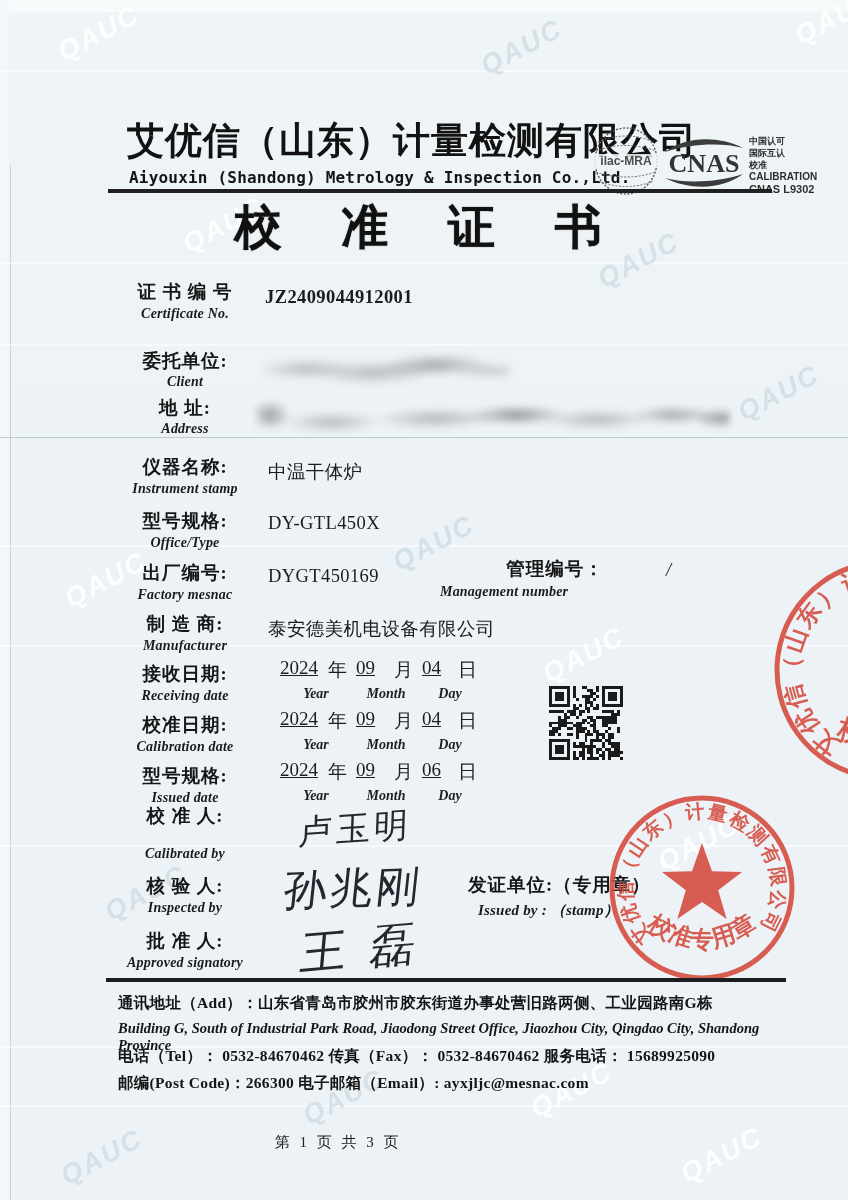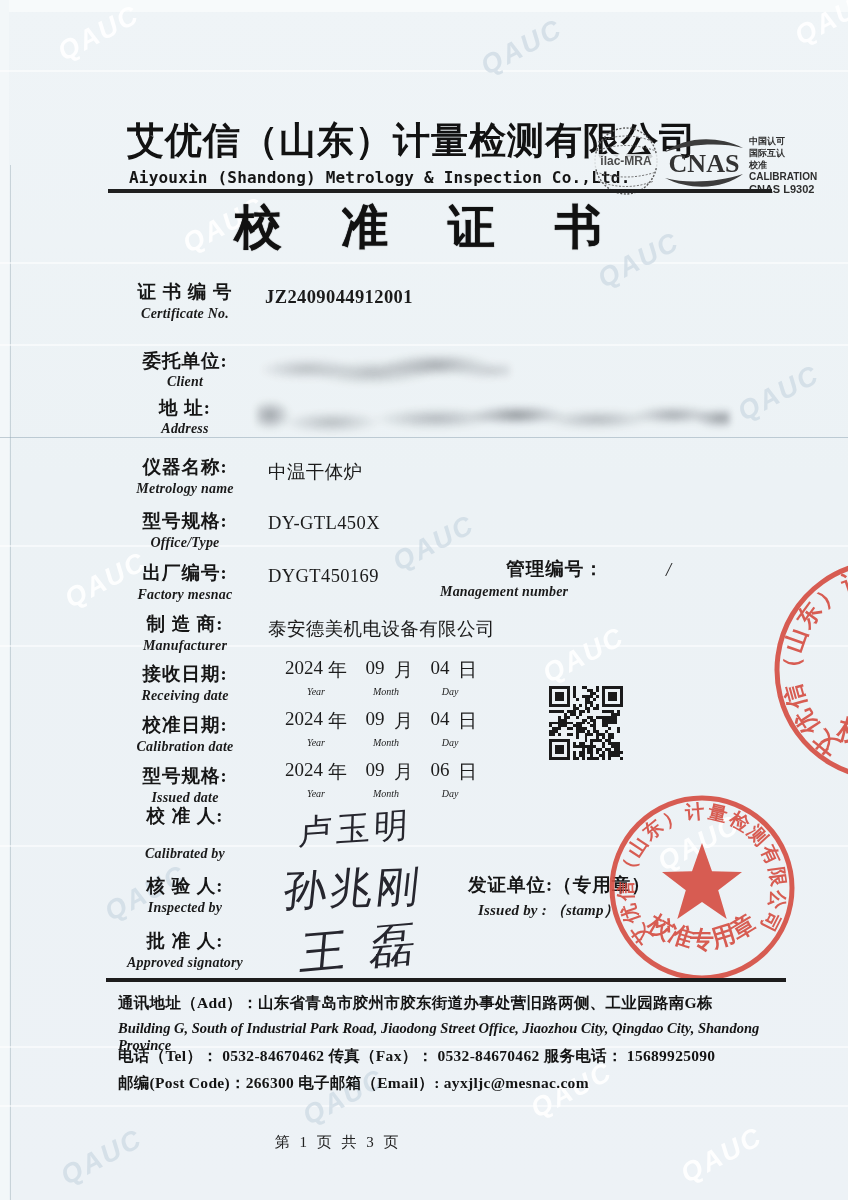--- a/index.html
+++ b/index.html
@@ -34,22 +34,22 @@
       letter-spacing:24px;font-family:"Liberation Serif",serif;color:#111;text-shadow:0 0 1px #111;}
   .title-en{left:130px;top:255px;width:600px;text-align:center;font-size:20px;font-weight:900;
       letter-spacing:2px;font-family:"Liberation Sans",sans-serif;color:#131313;text-shadow:0 0 1px #131313;}
   
   .lblcol{left:108px;width:154px;text-align:center;}
   .cn{font-size:18.5px;font-weight:700;color:#161616;letter-spacing:1px;}
   .en{font-size:14px;font-weight:700;font-style:italic;color:#1a1a1a;letter-spacing:.2px;}
   .val{font-size:18.5px;color:#1b1b1b;letter-spacing:.4px;}
   .val.b{font-weight:700;}
   .daterow{display:flex;font-size:19px;}
-  .daterow .n{text-align:center;}
-  .unitrow{display:flex;font-size:10px;font-style:italic;font-weight:400;justify-content:flex-end;}
+  .daterow .n{text-decoration:underline;}
+  .unitrow{display:flex;font-size:14px;font-style:italic;font-weight:700;justify-content:flex-end;}
   .unitrow span{text-align:center;}
   .sig{font-family:"Liberation Serif",serif;color:#26262e;}
   .smudge{filter:blur(3px);opacity:.9;}
   .smudge1{
     background:
       radial-gradient(ellipse 70px 16px at 18% 45%, rgba(125,130,135,.5), transparent 70%),
       radial-gradient(ellipse 90px 18px at 45% 55%, rgba(105,110,115,.45), transparent 70%),
       radial-gradient(ellipse 80px 17px at 70% 42%, rgba(92,97,104,.55), transparent 70%),
       radial-gradient(ellipse 55px 13px at 92% 55%, rgba(130,135,140,.4), transparent 70%);
     transform:rotate(-1deg);}
@@ -140,21 +140,21 @@
 
   <div class="abs lblcol cn" style="top:348px">委托单位:</div>
   <div class="abs lblcol en" style="top:374px">Client</div>
   <div class="abs smudge smudge1" style="left:262px;top:345px;width:248px;height:50px"></div>
 
   <div class="abs lblcol cn" style="top:395px">地  址:</div>
   <div class="abs lblcol en" style="top:421px">Address</div>
   <div class="abs smudge smudge2" style="left:256px;top:392px;width:474px;height:52px"></div>
 
   <div class="abs lblcol cn" style="top:454px">仪器名称:</div>
-  <div class="abs lblcol en" style="top:481px">Metrology name</div>
+  <div class="abs lblcol en" style="top:481px">Instrument stamp</div>
   <div class="abs val" style="left:268px;top:459px">中温干体炉</div>
 
   <div class="abs lblcol cn" style="top:508px">型号规格:</div>
   <div class="abs lblcol en" style="top:535px">Office/Type</div>
   <div class="abs val" style="left:268px;top:513px">DY-GTL450X</div>
 
   <div class="abs lblcol cn" style="top:560px">出厂编号:</div>
   <div class="abs lblcol en" style="top:587px">Factory mesnac</div>
   <div class="abs val" style="left:268px;top:566px">DYGT450169</div>
   <div class="abs cn" style="left:440px;top:556px;width:230px;text-align:center">管理编号：</div>

